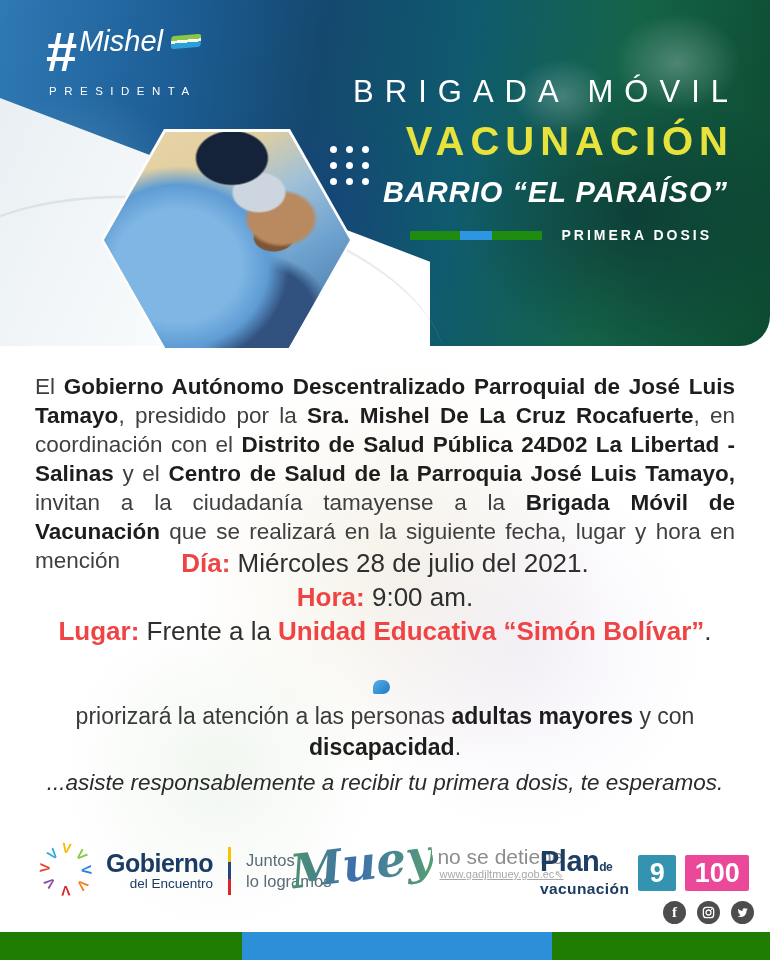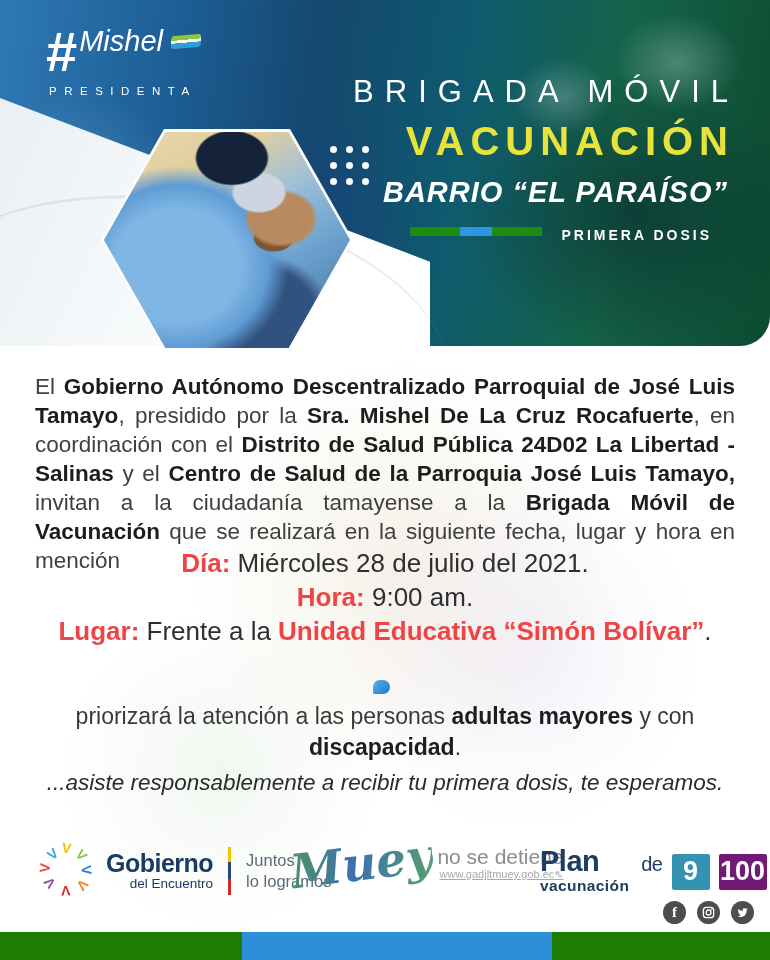--- a/index.html
+++ b/index.html
@@ -37,21 +37,21 @@
   
   .dots{position:absolute;left:330px;top:146px;display:grid;
     grid-template-columns:repeat(3,7px);grid-auto-rows:7px;gap:9px;}
   .dot{width:7px;height:7px;border-radius:50%;background:#fff;}
 
   
   .titles{position:absolute;right:42px;top:74px;text-align:right;color:#fff;}
   .t1{font-size:31px;font-weight:400;letter-spacing:11px;margin-right:-11px;}
   .t2{font-size:40px;font-weight:800;letter-spacing:6px;margin-right:-6px;margin-top:9px;color:#e8e23c;}
   .t3{font-size:29px;font-style:italic;font-weight:800;letter-spacing:1px;margin-top:12px;}
-  .t4{display:flex;justify-content:flex-end;align-items:flex-start;gap:20px;margin-top:18px;margin-right:16px;}
+  .t4{display:flex;justify-content:flex-end;align-items:center;gap:20px;margin-top:18px;margin-right:16px;}
   .minibar{width:132px;height:9px;
     background:linear-gradient(90deg,#1e8c0e 0 38%,#2e95e0 38% 62%,#1e8c0e 62% 100%);}
   .dose{font-size:14px;font-weight:800;letter-spacing:3px;}
 
   
   .hex-wrap{position:absolute;left:101px;top:129px;width:252px;height:222px;background:#fdfdfd;
     clip-path:polygon(25% 0,75% 0,100% 50%,75% 100%,25% 100%,0 50%);
     filter:drop-shadow(0 2px 4px rgba(0,0,0,.25));}
   .hex-photo{position:absolute;inset:3px;
     clip-path:polygon(25% 0,75% 0,100% 50%,75% 100%,25% 100%,0 50%);
@@ -107,26 +107,26 @@
     display:inline-block;transform:rotate(-7deg);
     background:linear-gradient(100deg,#4f9468,#3d6fae 45%,#57a071);
     -webkit-background-clip:text;background-clip:text;color:transparent;}
   .muey-right{margin-left:4px;margin-bottom:10px;}
   .muey-tag{font-size:21px;color:#8c8c8c;line-height:20px;}
   .muey-web{font-size:11px;color:#a8a8a8;text-align:right;margin-top:1px;text-decoration:underline;}
 
   .plan{position:absolute;left:540px;top:848px;display:flex;align-items:center;gap:9px;}
   .plan-text{color:#1d3d63;}
   .plan-r1{font-size:29px;font-weight:800;line-height:26px;letter-spacing:-.5px;}
-  .plan-r1 .small{font-size:20px;font-weight:400;padding-left:42px;}
+  .plan-r1 .small{font-size:12px;font-weight:700;}
   .plan-r2{font-size:15.5px;font-weight:800;letter-spacing:.4px;margin-top:0px;}
   .badge{height:36px;display:flex;align-items:center;justify-content:center;
     color:#fff;font-weight:800;font-size:27px;border-radius:2px;}
   .badge-9{width:38px;background:#3493b1;}
-  .badge-100{width:48px;background:#701a75;}
+  .badge-100{width:64px;background:#ec4899;}
 
   .social{position:absolute;right:16px;top:901px;display:flex;gap:11px;}
   .sc{width:23px;height:23px;border-radius:50%;background:#4d4d4d;
     display:flex;align-items:center;justify-content:center;color:#fff;}
   .sc-f{font-size:15px;font-weight:700;font-family:"Liberation Serif",serif;}
   .sc svg{display:block;}
 
   .bottom-bar{position:absolute;left:0;bottom:0;width:770px;height:28px;display:flex;}
   .seg1{width:242px;background:#1f7d04;}
   .seg2{width:310px;background:#2d8fd8;}

